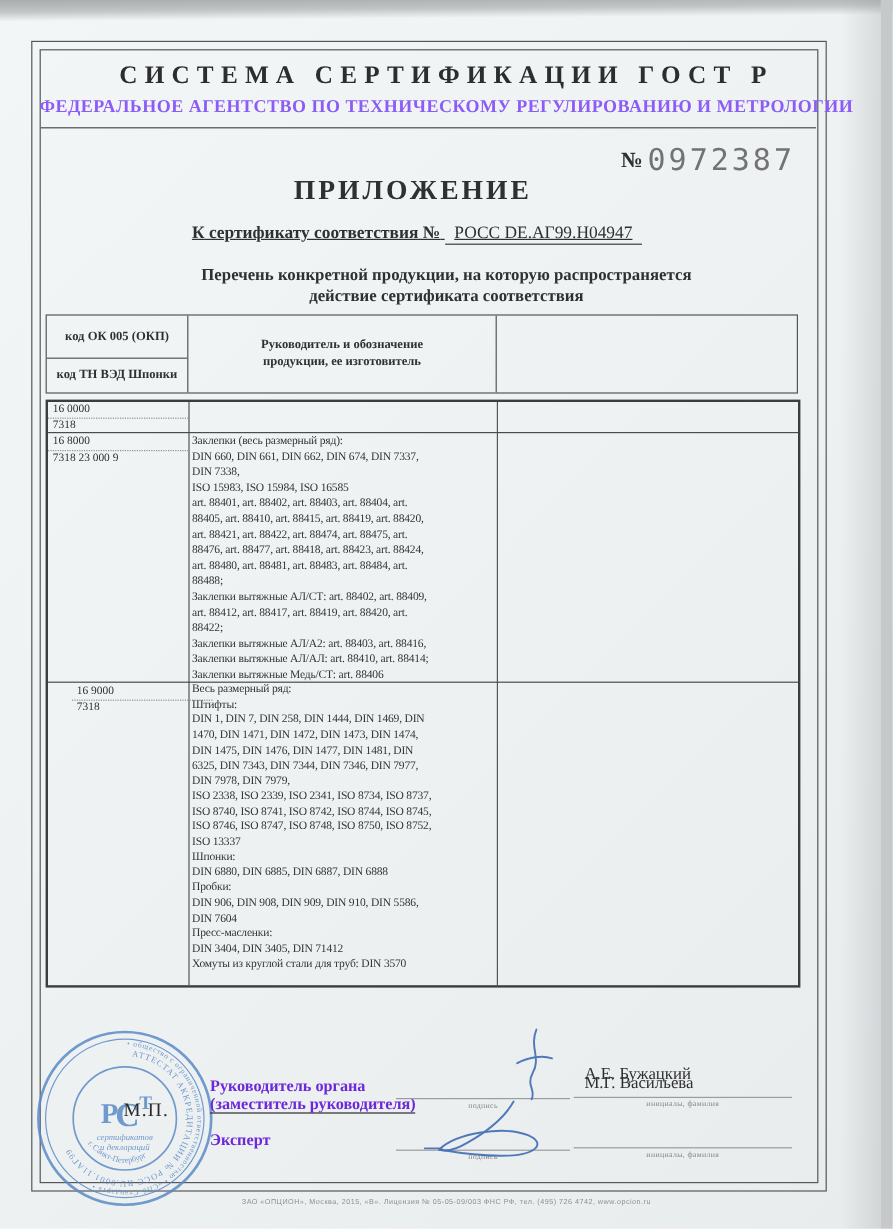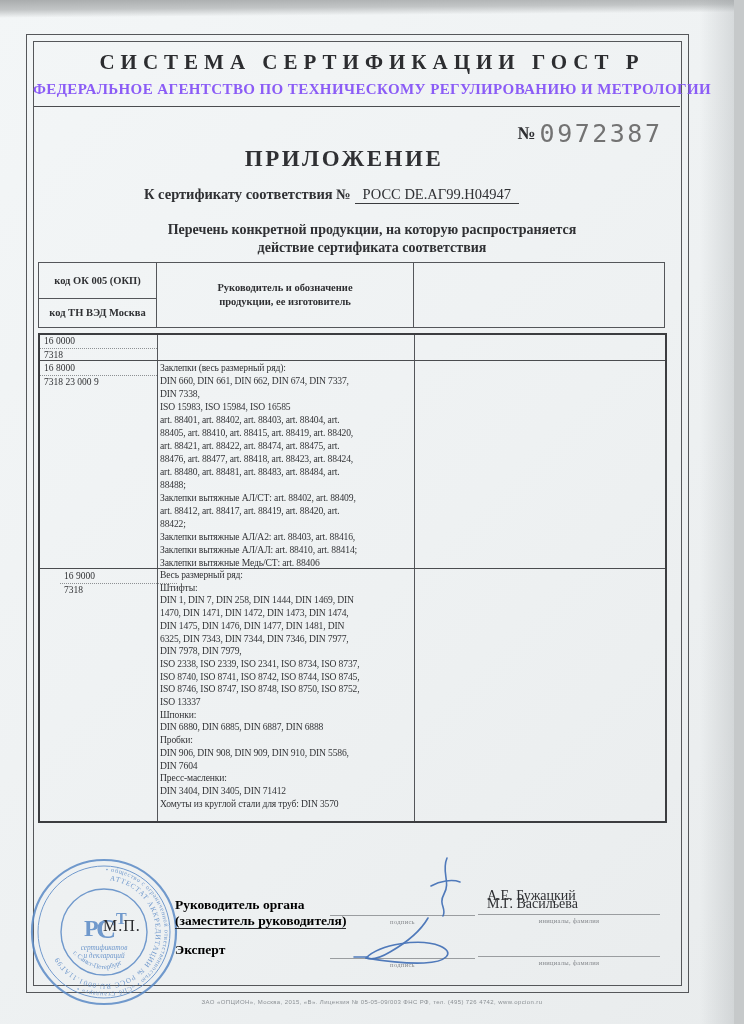--- a/index.html
+++ b/index.html
@@ -25,21 +25,21 @@
   .sys-title{left:0;top:50px;width:744px;text-align:center;font-size:21px;font-weight:bold;
     letter-spacing:6px;color:#2c2d30;}
   .agency{left:0;top:81px;width:744px;text-align:center;font-size:15px;font-weight:bold;
     letter-spacing:0.4px;color:#8b5cf6;}
   .blank-no{left:490px;top:119px;width:200px;text-align:center;}
   .blank-no .nosign{font-size:18px;font-weight:bold;color:#2f3033;vertical-align:3px;}
   .blank-no .digits{font-family:"DejaVu Sans Mono",monospace;font-size:25px;color:#737373;
     letter-spacing:2.5px;font-weight:500;}
   .doc-title{left:0;top:146px;width:688px;text-align:center;font-size:23px;font-weight:bold;
     letter-spacing:2.5px;}
-  .cert-line{left:0;top:186px;width:663px;text-align:center;font-size:14.5px;font-weight:bold;}
+  .cert-line{left:16px;top:186px;width:663px;text-align:center;font-size:14.5px;font-weight:bold;text-decoration:underline;}
   .cert-number{font-weight:normal;border-bottom:1px solid #3a3b3e;padding:0 8px 1px 8px;}
   .subtitle{left:0;width:744px;text-align:center;font-size:14px;font-weight:bold;}
   
   .thead{left:38px;top:262px;width:625px;height:64px;border:1px solid #54565a;display:flex;}
   .thead .c1{width:117px;display:flex;flex-direction:column;border-right:1px solid #54565a;}
   .thead .c1 .t{height:35px;display:flex;align-items:center;justify-content:center;
     border-bottom:1px solid #54565a;}
   .thead .c1 .b{flex:1;display:flex;align-items:center;justify-content:center;}
   .thead .c2{width:256px;border-right:1px solid #54565a;display:flex;flex-direction:column;
     align-items:center;justify-content:center;}
@@ -49,21 +49,21 @@
   .tbody{left:38px;top:333px;width:625px;height:486px;border:2px solid #3c3d40;}
   .vline{position:absolute;top:0;bottom:0;width:0;border-left:1px solid #54565a;}
   .hline{position:absolute;left:0;right:0;height:0;border-top:1.5px solid #4a4c4f;}
   .codecell{position:absolute;left:0;width:117px;}
   .codecell .ctop{font-size:9.5px;line-height:11px;padding:1px 0 1px 4px;
     border-bottom:1px dotted #8d9093;}
   .codecell .cbot{font-size:9.5px;line-height:11px;padding:1px 0 1px 4px;}
   .prodtext{position:absolute;left:120px;width:252px;font-size:9.6px;letter-spacing:-0.15px;
     white-space:pre-line;color:#333437;}
   
-  .sig-label{font-size:13.5px;font-weight:bold;color:#000000;}
+  .sig-label{font-size:13.5px;font-weight:bold;color:#6d28d9;}
   .sig-underl{border-bottom:1.5px solid #2c2d30;display:inline-block;line-height:14px;}
   .rule{border-top:1px solid #9a9da0;height:0;}
   .tiny{font-size:6.5px;color:#85888c;text-align:center;letter-spacing:0.3px;}
   .name{font-size:14px;color:#2f3033;}
   .mp{font-size:16px;letter-spacing:1px;color:#2b2c2f;text-align:right;}
   .footer{left:0;top:999px;width:744px;text-align:center;font-size:6px;color:#8b9094;
     letter-spacing:0.4px;font-family:"Liberation Sans",sans-serif;}
   svg text{font-family:"Liberation Serif","DejaVu Serif",serif;}
 </style>
 </head>
@@ -91,21 +91,21 @@
   <span>К сертификату соответствия №</span>
   <span class="cert-number">РОСС DE.АГ99.Н04947</span>
 </div>
 
 <div class="abs subtitle" style="top:222px;">Перечень конкретной продукции,  на которую распространяется</div>
 <div class="abs subtitle" style="top:240px;">действие сертификата соответствия</div>
 
 <div class="abs thead">
   <div class="c1">
     <div class="t hl">код ОК 005 (ОКП)</div>
-    <div class="b hl">код ТН ВЭД Москва</div>
+    <div class="b hl">код ТН ВЭД Шпонки</div>
   </div>
   <div class="c2">
     <div class="hl">Руководитель и обозначение</div>
     <div class="hl">продукции, ее изготовитель</div>
   </div>
 </div>
 
 <div class="abs tbody">
   <div class="vline" style="left:117px;"></div>
   <div class="vline" style="left:374px;"></div>

